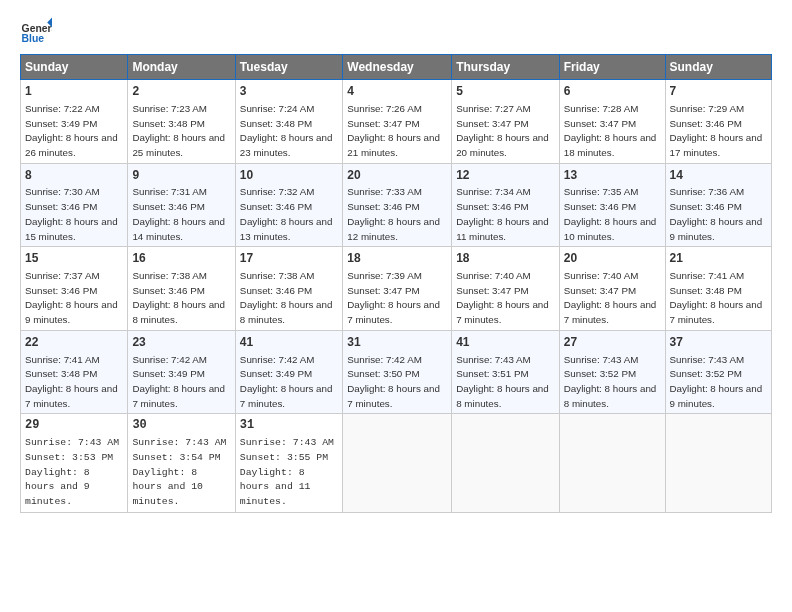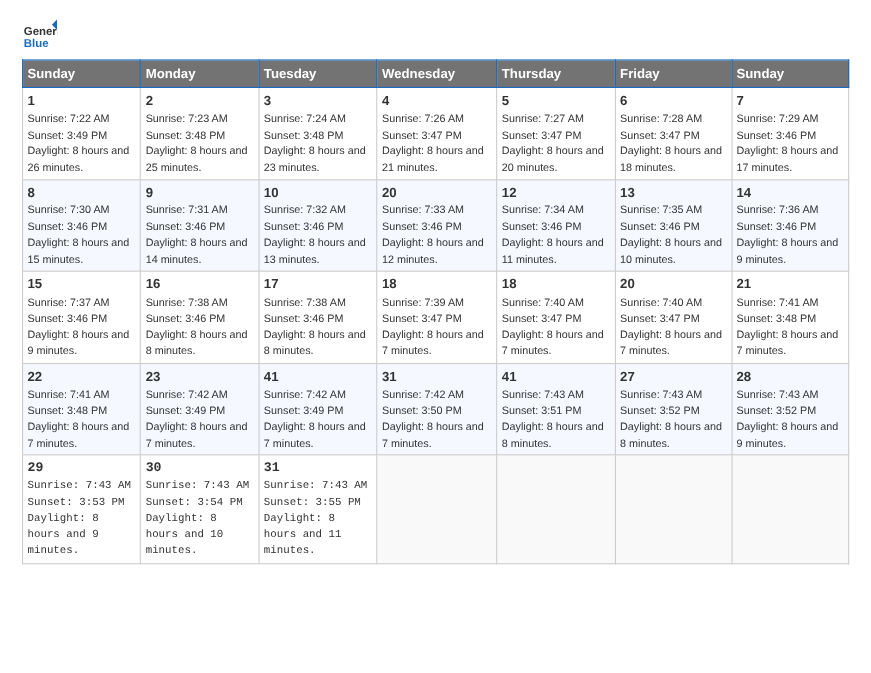--- a/index.html
+++ b/index.html
@@ -147,21 +147,21 @@
           <td><span class="day-num">20</span><span class="day-info">Sunrise: 7:40 AM<br>Sunset: 3:47 PM<br>Daylight: 8 hours and 7 minutes.</span></td>
           <td><span class="day-num">21</span><span class="day-info">Sunrise: 7:41 AM<br>Sunset: 3:48 PM<br>Daylight: 8 hours and 7 minutes.</span></td>
         </tr>
         <tr>
           <td><span class="day-num">22</span><span class="day-info">Sunrise: 7:41 AM<br>Sunset: 3:48 PM<br>Daylight: 8 hours and 7 minutes.</span></td>
           <td><span class="day-num">23</span><span class="day-info">Sunrise: 7:42 AM<br>Sunset: 3:49 PM<br>Daylight: 8 hours and 7 minutes.</span></td>
           <td><span class="day-num">41</span><span class="day-info">Sunrise: 7:42 AM<br>Sunset: 3:49 PM<br>Daylight: 8 hours and 7 minutes.</span></td>
           <td><span class="day-num">31</span><span class="day-info">Sunrise: 7:42 AM<br>Sunset: 3:50 PM<br>Daylight: 8 hours and 7 minutes.</span></td>
           <td><span class="day-num">41</span><span class="day-info">Sunrise: 7:43 AM<br>Sunset: 3:51 PM<br>Daylight: 8 hours and 8 minutes.</span></td>
           <td><span class="day-num">27</span><span class="day-info">Sunrise: 7:43 AM<br>Sunset: 3:52 PM<br>Daylight: 8 hours and 8 minutes.</span></td>
-          <td><span class="day-num">28</span><span class="day-info">Sunrise: 7:43 AM<br>Sunset: 3:52 PM<br>Daylight: 8 hours and 9 minutes.</span></td>
+          <td><span class="day-num">37</span><span class="day-info">Sunrise: 7:43 AM<br>Sunset: 3:52 PM<br>Daylight: 8 hours and 9 minutes.</span></td>
         </tr>
         <tr>
           <td><span class="day-num">29</span><span class="day-info">Sunrise: 7:43 AM<br>Sunset: 3:53 PM<br>Daylight: 8 hours and 9 minutes.</span></td>
           <td><span class="day-num">30</span><span class="day-info">Sunrise: 7:43 AM<br>Sunset: 3:54 PM<br>Daylight: 8 hours and 10 minutes.</span></td>
           <td><span class="day-num">31</span><span class="day-info">Sunrise: 7:43 AM<br>Sunset: 3:55 PM<br>Daylight: 8 hours and 11 minutes.</span></td>
           <td class="empty-cell"></td>
           <td class="empty-cell"></td>
           <td class="empty-cell"></td>
           <td class="empty-cell"></td>
         </tr>

